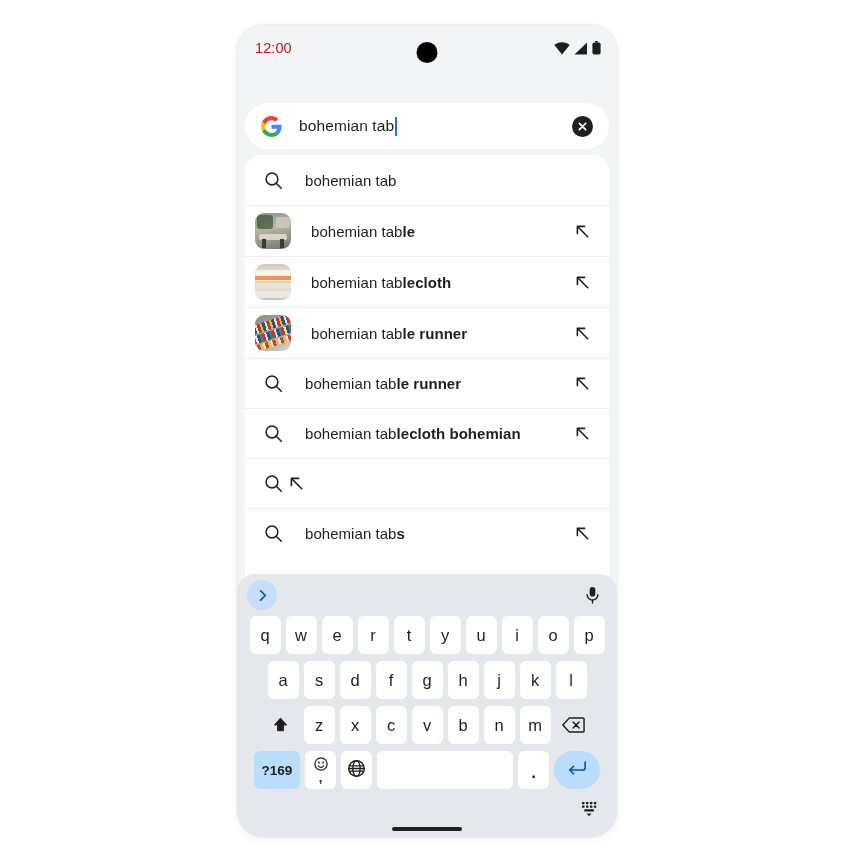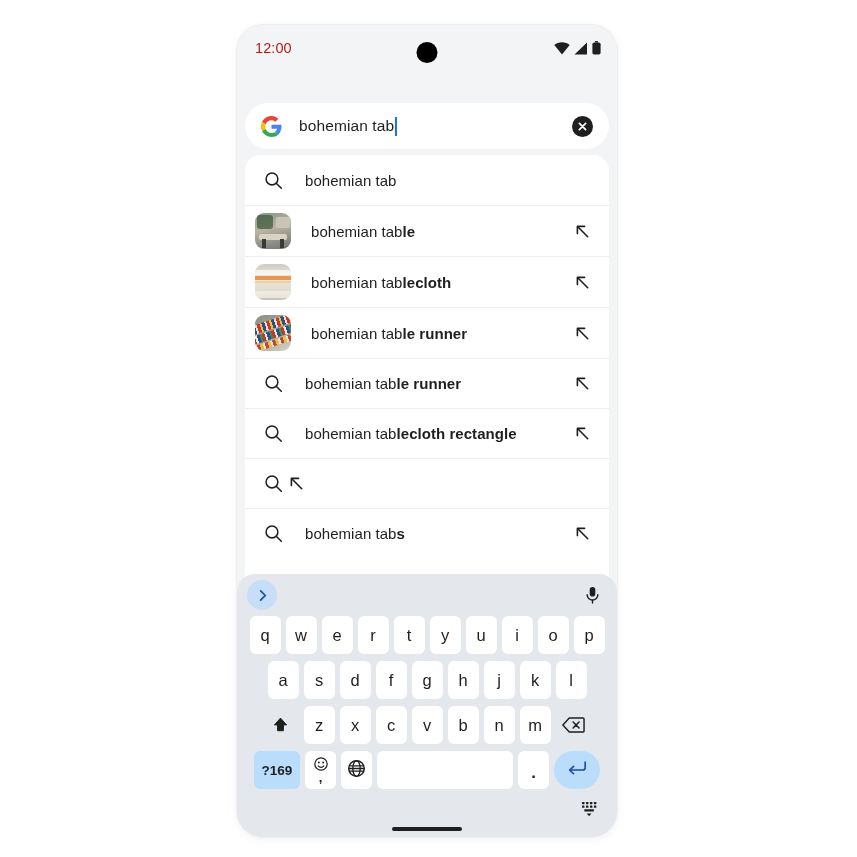--- a/index.html
+++ b/index.html
@@ -451,21 +451,21 @@
         </span>
       </div>
 
       <div class="suggest-row">
         <span class="lead-icon">
           <svg width="19" height="19" viewBox="0 0 20 20">
               <circle cx="8.4" cy="8.4" r="6.2" fill="none" stroke="#1f1f1f" stroke-width="1.6"></circle>
               <path d="M13.1 13.1l5.1 5.1" stroke="#1f1f1f" stroke-width="1.6" stroke-linecap="round"></path>
             </svg>
         </span>
-        <span class="suggest-text"><span>bohemian tab</span><b>lecloth rectangle</b></span>
+        <span class="suggest-text"><span>bohemian tab</span><b>lecloth bohemian</b></span>
         <span class="trail-icon">
           <svg width="17" height="17" viewBox="0 0 18 18">
               <path d="M14.5 14.5L4 4" stroke="#1f1f1f" stroke-width="1.7" stroke-linecap="round"></path>
               <path d="M3.6 11.2V3.6h7.6" stroke="#1f1f1f" stroke-width="1.7" stroke-linecap="round" stroke-linejoin="round" fill="none"></path>
             </svg>
         </span>
       </div>
 
       <div class="suggest-row">
         <span class="lead-icon">

